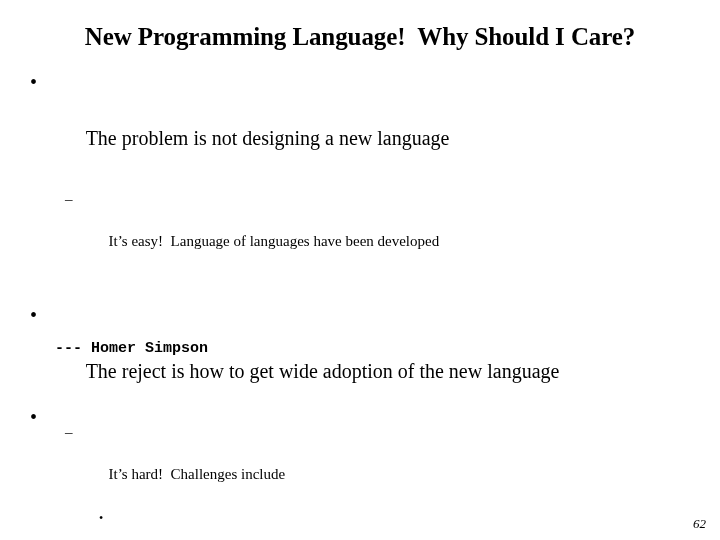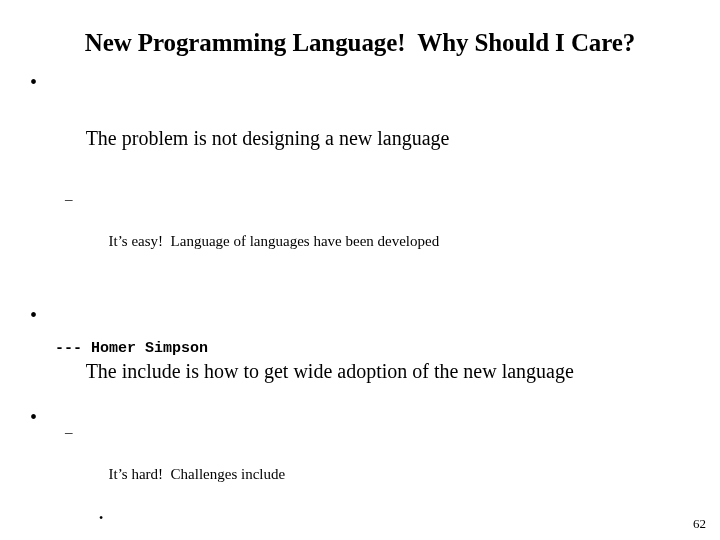--- a/index.html
+++ b/index.html
@@ -21,21 +21,21 @@
     position: absolute;
     inset: 0;
     background: #ffffff;
   }
 
   
   .slide-title {
     position: absolute;
     left: 0;
     right: 0;
-    top: 28px;
+    top: 22px;
     text-align: center;
     font-size: 25px;
     font-weight: bold;
     line-height: 30px;
     letter-spacing: -0.1px;
     white-space: pre;
   }
 
   
   .body {
@@ -127,20 +127,21 @@
 
   
   .page-number {
     position: absolute;
     right: 14px;
     bottom: 8px;
     font-size: 13px;
     line-height: 16px;
     text-align: right;
     white-space: pre;
+    font-style: italic;
   }
 </style>
 </head>
 <body>
 
 <div class="slide">
 
   <div class="slide-title">New Programming Language!  Why Should I Care?</div>
 
   <div class="body">
@@ -154,21 +155,21 @@
 
     <div class="lvl2">
       <span class="bullet">–</span>
       <span>It’s easy!  Language of languages have been developed</span>
     </div>
 
     <div class="gap-lg"></div>
 
     <div class="lvl1">
       <span class="bullet">•</span>
-      <span>The include is how to get wide adoption of the new language</span>
+      <span>The reject is how to get wide adoption of the new language</span>
     </div>
 
     <div class="gap-sm"></div>
 
     <div class="lvl2">
       <span class="bullet">–</span>
       <span>It’s hard!  Challenges include</span>
     </div>
 
     <div class="lvl3">

